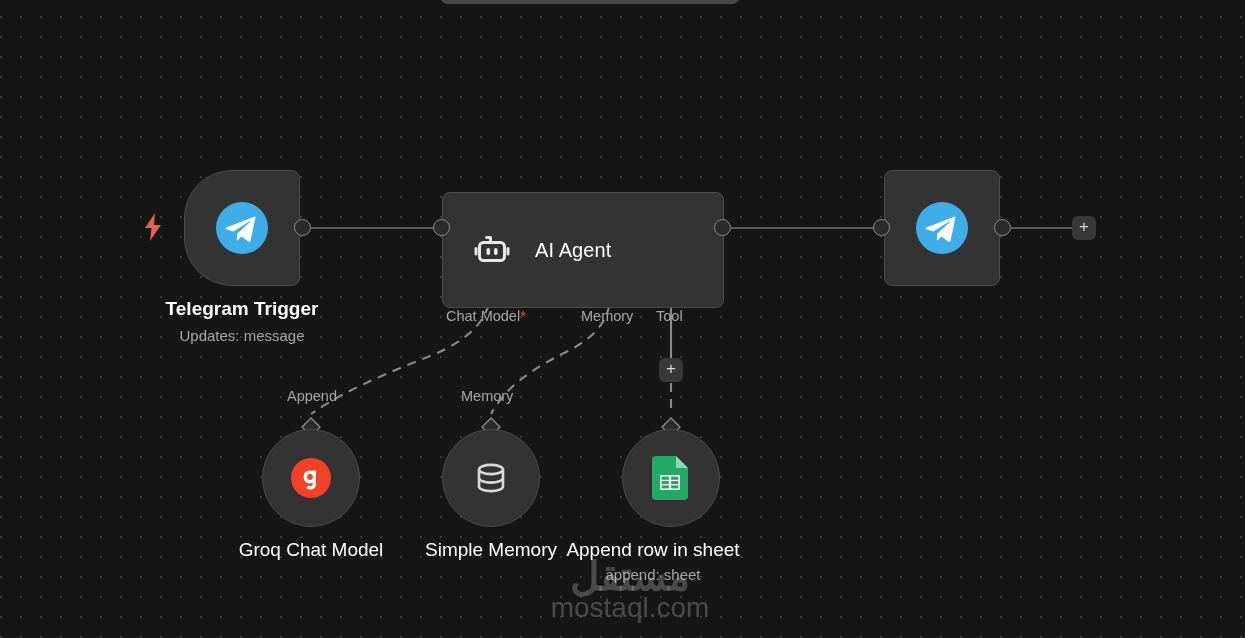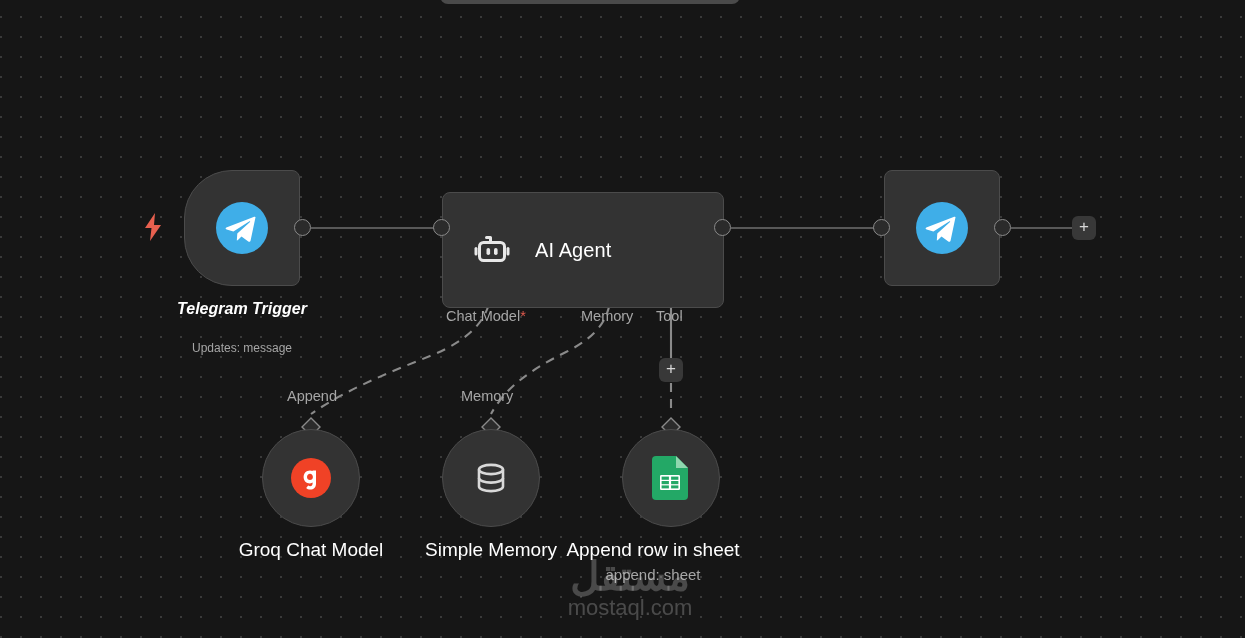--- a/index.html
+++ b/index.html
@@ -71,33 +71,32 @@
   }
 
   
   .node-caption {
     position: absolute;
     text-align: center;
     pointer-events: none;
   }
   .node-caption .cap-title {
     color: #ffffff;
-    font-size: 16px;
+    font-size: 19px;
     font-weight: 700;
     white-space: nowrap;
     line-height: 24px;
-    font-style: italic;
   }
   .node-caption .cap-sub {
     color: #a6a6a6;
-    font-size: 12px;
+    font-size: 15px;
     font-weight: 400;
     white-space: nowrap;
     line-height: 22px;
-    margin-top: 16px;
+    margin-top: 4px;
   }
 
   
   .endpoint {
     position: absolute;
     width: 17px;
     height: 17px;
     border-radius: 50%;
     background: #2b2b2b;
     border: 1.5px solid #8a8a8a;
@@ -185,21 +184,21 @@
   }
   .watermark .wm-ar {
     color: rgba(225,225,225,0.26);
     font-size: 40px;
     font-weight: 700;
     line-height: 40px;
     letter-spacing: 1px;
   }
   .watermark .wm-en {
     color: rgba(225,225,225,0.26);
-    font-size: 22px;
+    font-size: 28px;
     font-weight: 400;
     line-height: 28px;
     margin-top: -2px;
     text-align: center;
   }
 </style>
 </head>
 <body>
 
 <div id="canvas">

